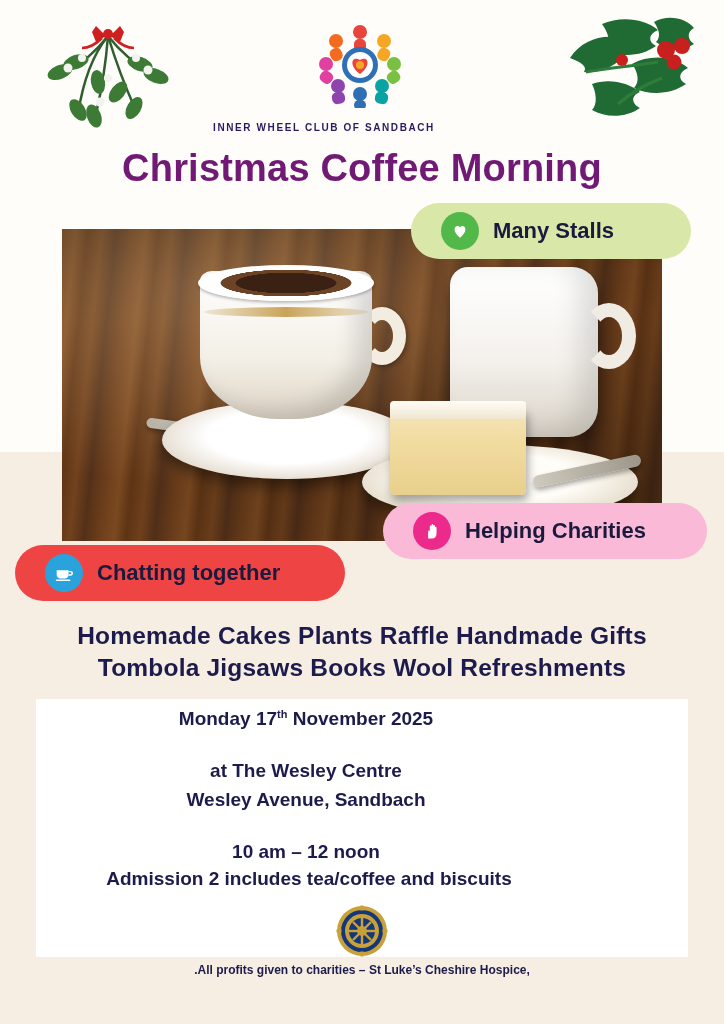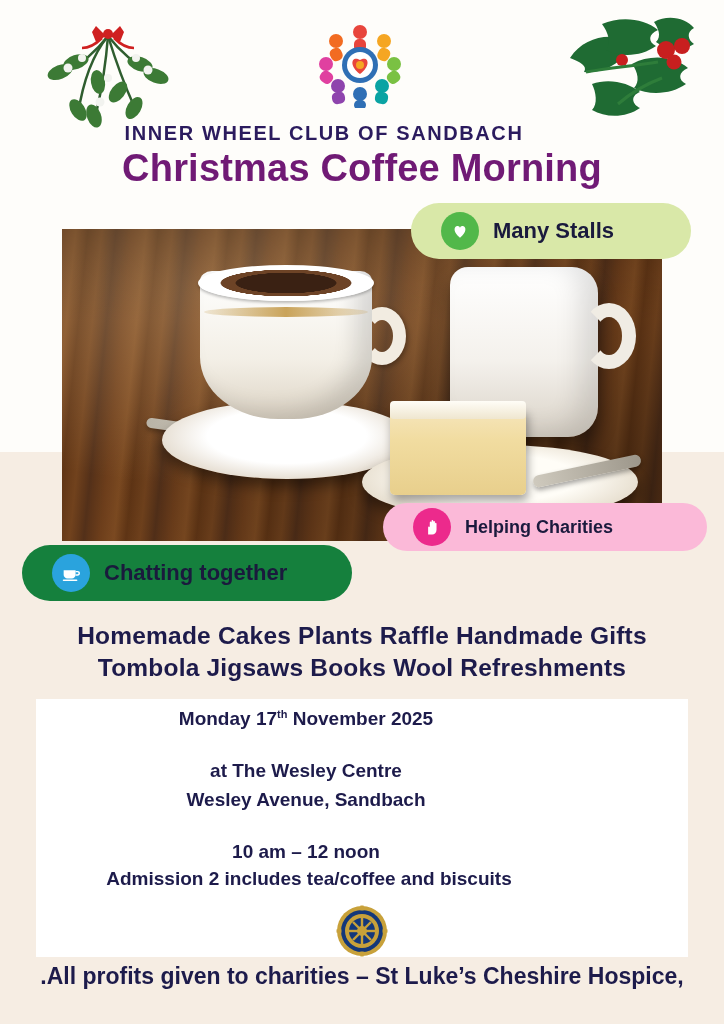--- a/index.html
+++ b/index.html
@@ -35,21 +35,21 @@
 
   
   .mistletoe { position: absolute; left: 38px; top: 18px; width: 140px; height: 110px; }
   .holly { position: absolute; left: 562px; top: 12px; width: 136px; height: 118px; }
   .iw-logo { position: absolute; left: 310px; top: 22px; width: 100px; height: 86px; }
 
   
   .club-name {
     position: absolute; left: 0; top: 122px; width: 648px;
     text-align: center;
-    font-size: 20px; font-weight: bold; letter-spacing: 1.6px;
+    font-size: 10px; font-weight: bold; letter-spacing: 1.6px;
     color: #2b1b5e;
   }
   .main-title {
     position: absolute; left: 0; top: 147px; width: 724px;
     text-align: center;
     font-size: 38px; font-weight: bold;
     color: #701a75;
     letter-spacing: 0.2px;
   }
 
@@ -153,27 +153,27 @@
     width: 38px; height: 38px; border-radius: 50%;
     display: flex; align-items: center; justify-content: center;
     flex: 0 0 38px;
   }
   .pill-stalls {
     left: 411px; top: 203px; width: 280px; height: 56px;
     background: #d9e8a8; font-size: 22px;
   }
   .pill-stalls .icon-circle { background: #52b84a; }
   .pill-charities {
-    left: 383px; top: 503px; width: 324px; height: 48px;
-    background: #fbb9d8; font-size: 18px;
+    left: 383px; top: 503px; width: 324px; height: 56px;
+    background: #fbb9d8; font-size: 22px;
   }
   .pill-charities .icon-circle { background: #ec2a8c; }
   .pill-chatting {
-    left: 22px; top: 545px; width: 330px; height: 56px;
-    background: #15803d; font-size: 22px;
+    left: 15px; top: 545px; width: 330px; height: 56px;
+    background: #ef4444; font-size: 22px;
   }
   .pill-chatting .icon-circle { background: #2aa3dd; }
 
   
   .stall-line {
     position: absolute; left: 0; width: 724px; text-align: center;
     font-size: 24.5px; font-weight: bold; color: #1d1b4b;
     letter-spacing: 0.2px;
   }
   .stall-line-1 { top: 622px; }
@@ -191,21 +191,21 @@
   .detail-time { top: 841px; font-size: 19px; }
   .detail-admission { top: 868px; font-size: 19px; padding-left: 6px; }
 
   .rotary-logo {
     position: absolute; left: 330px; top: 903px; width: 64px; height: 56px;
   }
 
   
   .footer {
     position: absolute; left: 0; width: 724px; text-align: center;
-    color: #1d1b4b; font-size: 23px; font-weight: bold;
+    color: #1d1b4b; font-size: 12px; font-weight: bold;
   }
   .footer-1 { top: 963px; }
   .footer-2 { top: 991px; }
 </style>
 </head>
 <body>
 
 <div class="poster">
 
   <div class="band-top"></div>

